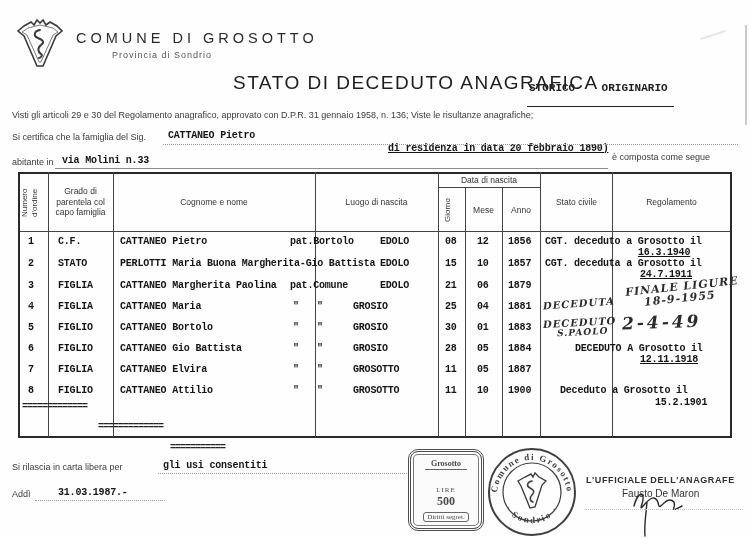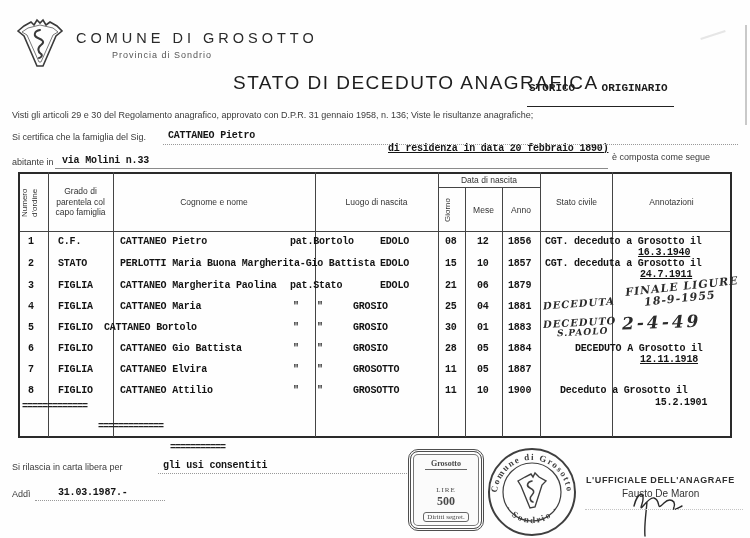--- a/index.html
+++ b/index.html
@@ -99,21 +99,21 @@
 
     <div class="vtext" style="left:20px;top:178px;height:50px;width:26px;inline-size:50px">Numero d'ordine</div>
     <div class="hdr" style="left:50px;top:186px;width:61px">Grado di parentela col capo famiglia</div>
     <div class="hdr" style="left:115px;top:197px;width:198px">Cognome e nome</div>
     <div class="hdr" style="left:317px;top:197px;width:119px">Luogo di nascita</div>
     <div class="hdr" style="left:438px;top:175px;width:102px">Data di nascita</div>
     <div class="vtext" style="left:443px;top:191px;height:38px;width:16px">Giorno</div>
     <div class="hdr" style="left:466px;top:205px;width:35px">Mese</div>
     <div class="hdr" style="left:503px;top:205px;width:36px">Anno</div>
     <div class="hdr" style="left:542px;top:197px;width:69px">Stato civile</div>
-    <div class="hdr" style="left:614px;top:197px;width:115px">Annotazioni</div>
+    <div class="hdr" style="left:614px;top:197px;width:115px">Regolamento</div>
 
     <div class="abs" style="left:0;top:236px;width:750px;height:0">
       <span class="t" style="left:28px">1</span>
       <span class="t" style="left:58px">C.F.</span>
       <span class="t" style="left:120px">CATTANEO Pietro</span>
       <span class="t" style="left:290px">pat.Bortolo</span>
       <span class="t" style="left:380px">EDOLO</span>
       <span class="t" style="left:445px">08</span>
       <span class="t" style="left:477px">12</span>
       <span class="t" style="left:508px">1856</span>
@@ -130,21 +130,21 @@
       <span class="t" style="left:477px">10</span>
       <span class="t" style="left:508px">1857</span>
       <span class="t" style="left:545px">CGT. deceduta a Grosotto il</span>
       <span class="t u" style="left:640px;top:11px">24.7.1911</span>
     </div>
 
     <div class="abs" style="left:0;top:280px;width:750px;height:0">
       <span class="t" style="left:28px">3</span>
       <span class="t" style="left:58px">FIGLIA</span>
       <span class="t" style="left:120px">CATTANEO Margherita Paolina</span>
-      <span class="t" style="left:290px">pat.Stato</span>
+      <span class="t" style="left:290px">pat.Comune</span>
       <span class="t" style="left:380px">EDOLO</span>
       <span class="t" style="left:445px">21</span>
       <span class="t" style="left:477px">06</span>
       <span class="t" style="left:508px">1879</span>
     </div>
 
     <div class="abs" style="left:0;top:301px;width:750px;height:0">
       <span class="t" style="left:28px">4</span>
       <span class="t" style="left:58px">FIGLIA</span>
       <span class="t" style="left:120px">CATTANEO Maria</span>
@@ -152,21 +152,21 @@
       <span class="t" style="left:317px">"</span>
       <span class="t" style="left:353px">GROSIO</span>
       <span class="t" style="left:445px">25</span>
       <span class="t" style="left:477px">04</span>
       <span class="t" style="left:508px">1881</span>
     </div>
 
     <div class="abs" style="left:0;top:322px;width:750px;height:0">
       <span class="t" style="left:28px">5</span>
       <span class="t" style="left:58px">FIGLIO</span>
-      <span class="t" style="left:104px">CATTANEO Bortolo</span>
+      <span class="t" style="left:120px">CATTANEO Bortolo</span>
       <span class="t" style="left:293px">"</span>
       <span class="t" style="left:317px">"</span>
       <span class="t" style="left:353px">GROSIO</span>
       <span class="t" style="left:445px">30</span>
       <span class="t" style="left:477px">01</span>
       <span class="t" style="left:508px">1883</span>
     </div>
 
     <div class="abs" style="left:0;top:343px;width:750px;height:0">
       <span class="t" style="left:28px">6</span>

